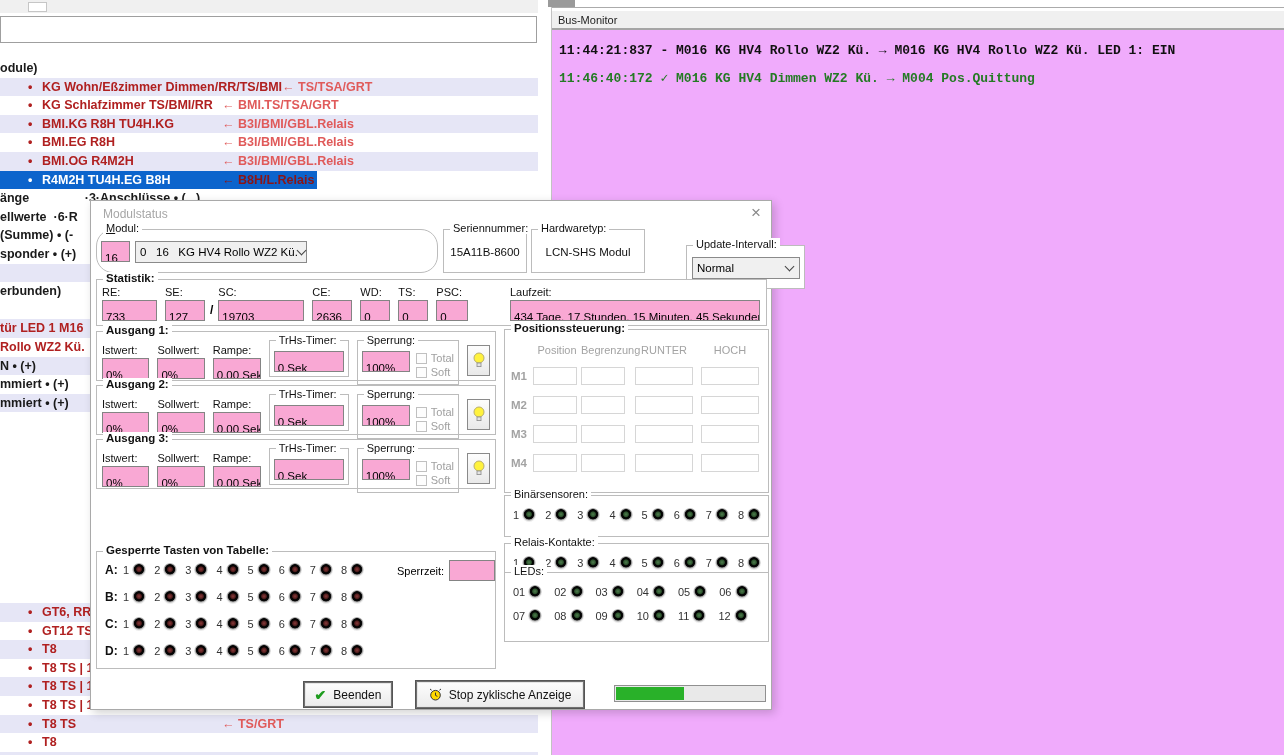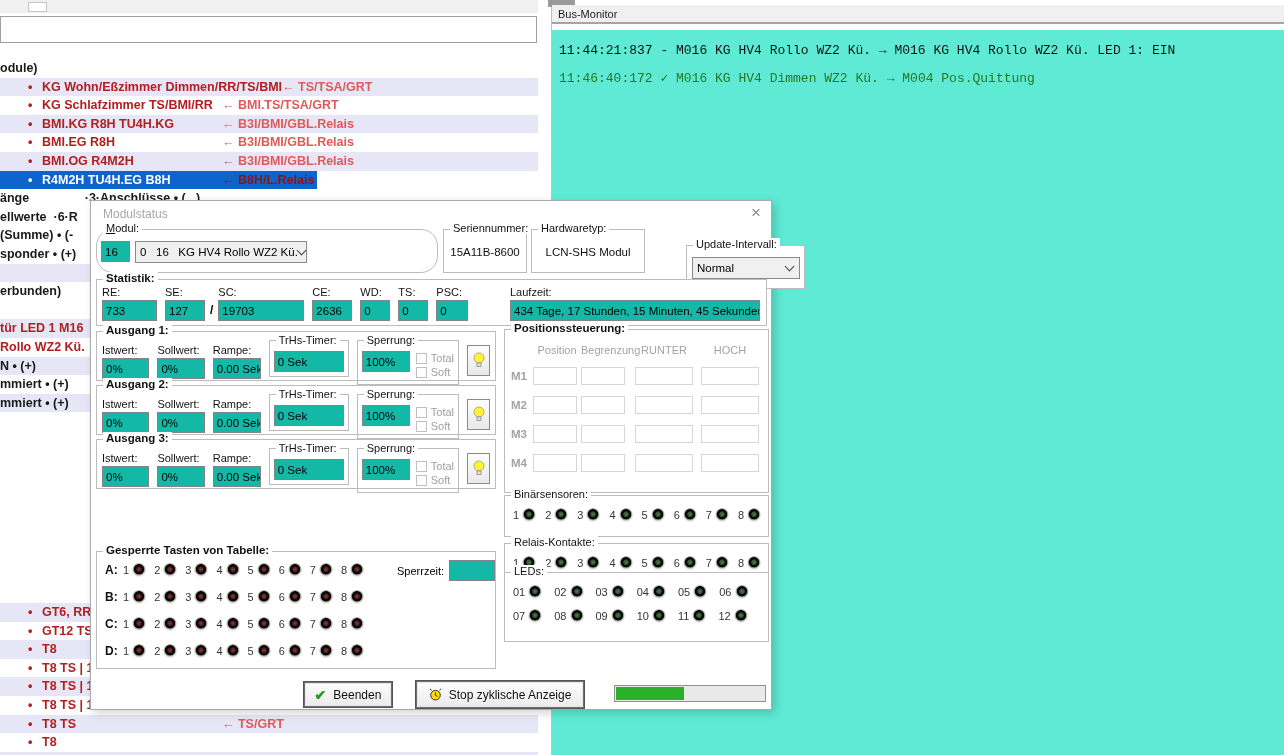--- a/index.html
+++ b/index.html
@@ -25,40 +25,40 @@
   .trow.selected .rowinner { background:#0c64cc; padding-right:3px; }
   .trow.selected .tname, .trow.selected .bullet { color:#ffffff; }
   .trow.selected .troute { color:#8b1515; }
   #tree-top { position:absolute; left:0; top:59px; width:538px; }
   #tree-bottom { position:absolute; left:0; top:603px; width:538px; height:152px; overflow:hidden; }
 
   
   #bus-monitor { position:absolute; left:551px; top:0; width:733px; height:755px; border-left:1px solid #c2c2c2; }
   #bm-grip { position:absolute; left:-4px; top:0; width:27px; height:7px; background:#9a9a9a; }
   #bm-topband { position:absolute; left:0; top:0; width:733px; height:8px; background:#fff; border-bottom:1px solid #ababab; }
-  #bm-title { position:absolute; left:0; top:5px; width:733px; height:19px; background:#f0f0f0;
+  #bm-title { position:absolute; left:0; top:11px; width:733px; height:19px; background:#f0f0f0;
     border-bottom:2px solid #a5a5a5; font-size:11px; color:#222; padding:3px 0 14px 6px; }
-  #bm-content { position:absolute; left:0; top:30px; width:733px; height:725px; background:#5eead4; padding:13px 0 0 7px; }
+  #bm-content { position:absolute; left:0; top:30px; width:733px; height:725px; background:#f0abfc; padding:13px 0 0 7px;font-weight:bold; }
   .bm-line { font-family:"Liberation Mono", monospace; font-size:13px; height:27px; white-space:pre; }
   .bm-line.blkline { color:#111; }
   .bm-line.grnline { color:#247a24; }
 
   
   #dlg { position:absolute; left:90px; top:200px; width:682px; height:510px; background:#fff;
     border:1px solid #a9a9a9; box-shadow:3px 3px 9px rgba(0,0,0,0.18); z-index:10; }
   #dlg-title { position:absolute; left:12px; top:6px; font-size:12px; color:#a6a6a6; }
   #dlg-close { position:absolute; right:10px; top:2px; font-size:17px; color:#8a8a8a; cursor:pointer; }
 
   .group { position:absolute; border:1px solid #bcbcbc; background:#fff; }
   .glabel { position:absolute; top:-8px; left:6px; background:#fff; padding:0 3px; font-size:11px; color:#111; white-space:nowrap; }
   .glabel.b { font-weight:bold; font-size:11.5px; }
   .mn::first-letter { text-decoration:underline; }
 
-  .tb { background:#14b8a6; border:1px solid #848484; font-size:11.5px; line-height:16px;
-        padding:2px 3px; white-space:nowrap; overflow:hidden; height:21px; }
+  .tb { background:#f9a8d4; border:1px solid #848484; font-size:11.5px; line-height:16px;
+        padding:8px 3px; white-space:nowrap; overflow:hidden; height:21px; }
   .combo { background:#f0f0f0; border:1px solid #8a8a8a; display:flex; align-items:center;
            font-size:11.5px; padding:0 6px 0 4px; white-space:pre; height:22px; }
   .chev { margin-left:auto; width:7px; height:7px; border-right:1.5px solid #444; border-bottom:1.5px solid #444;
           transform:rotate(45deg); margin-top:-4px; flex:none; }
 
   
   #g-modul  { left:5px;  top:28px; width:342px; height:44px;border-radius:17px; }
   #modul-num   { position:absolute; left:4px;  top:11px; width:29px; }
   #modul-combo { position:absolute; left:38px; top:11px; width:172px; }
   #g-serien { left:352px; top:28px; width:84px; height:44px; }

